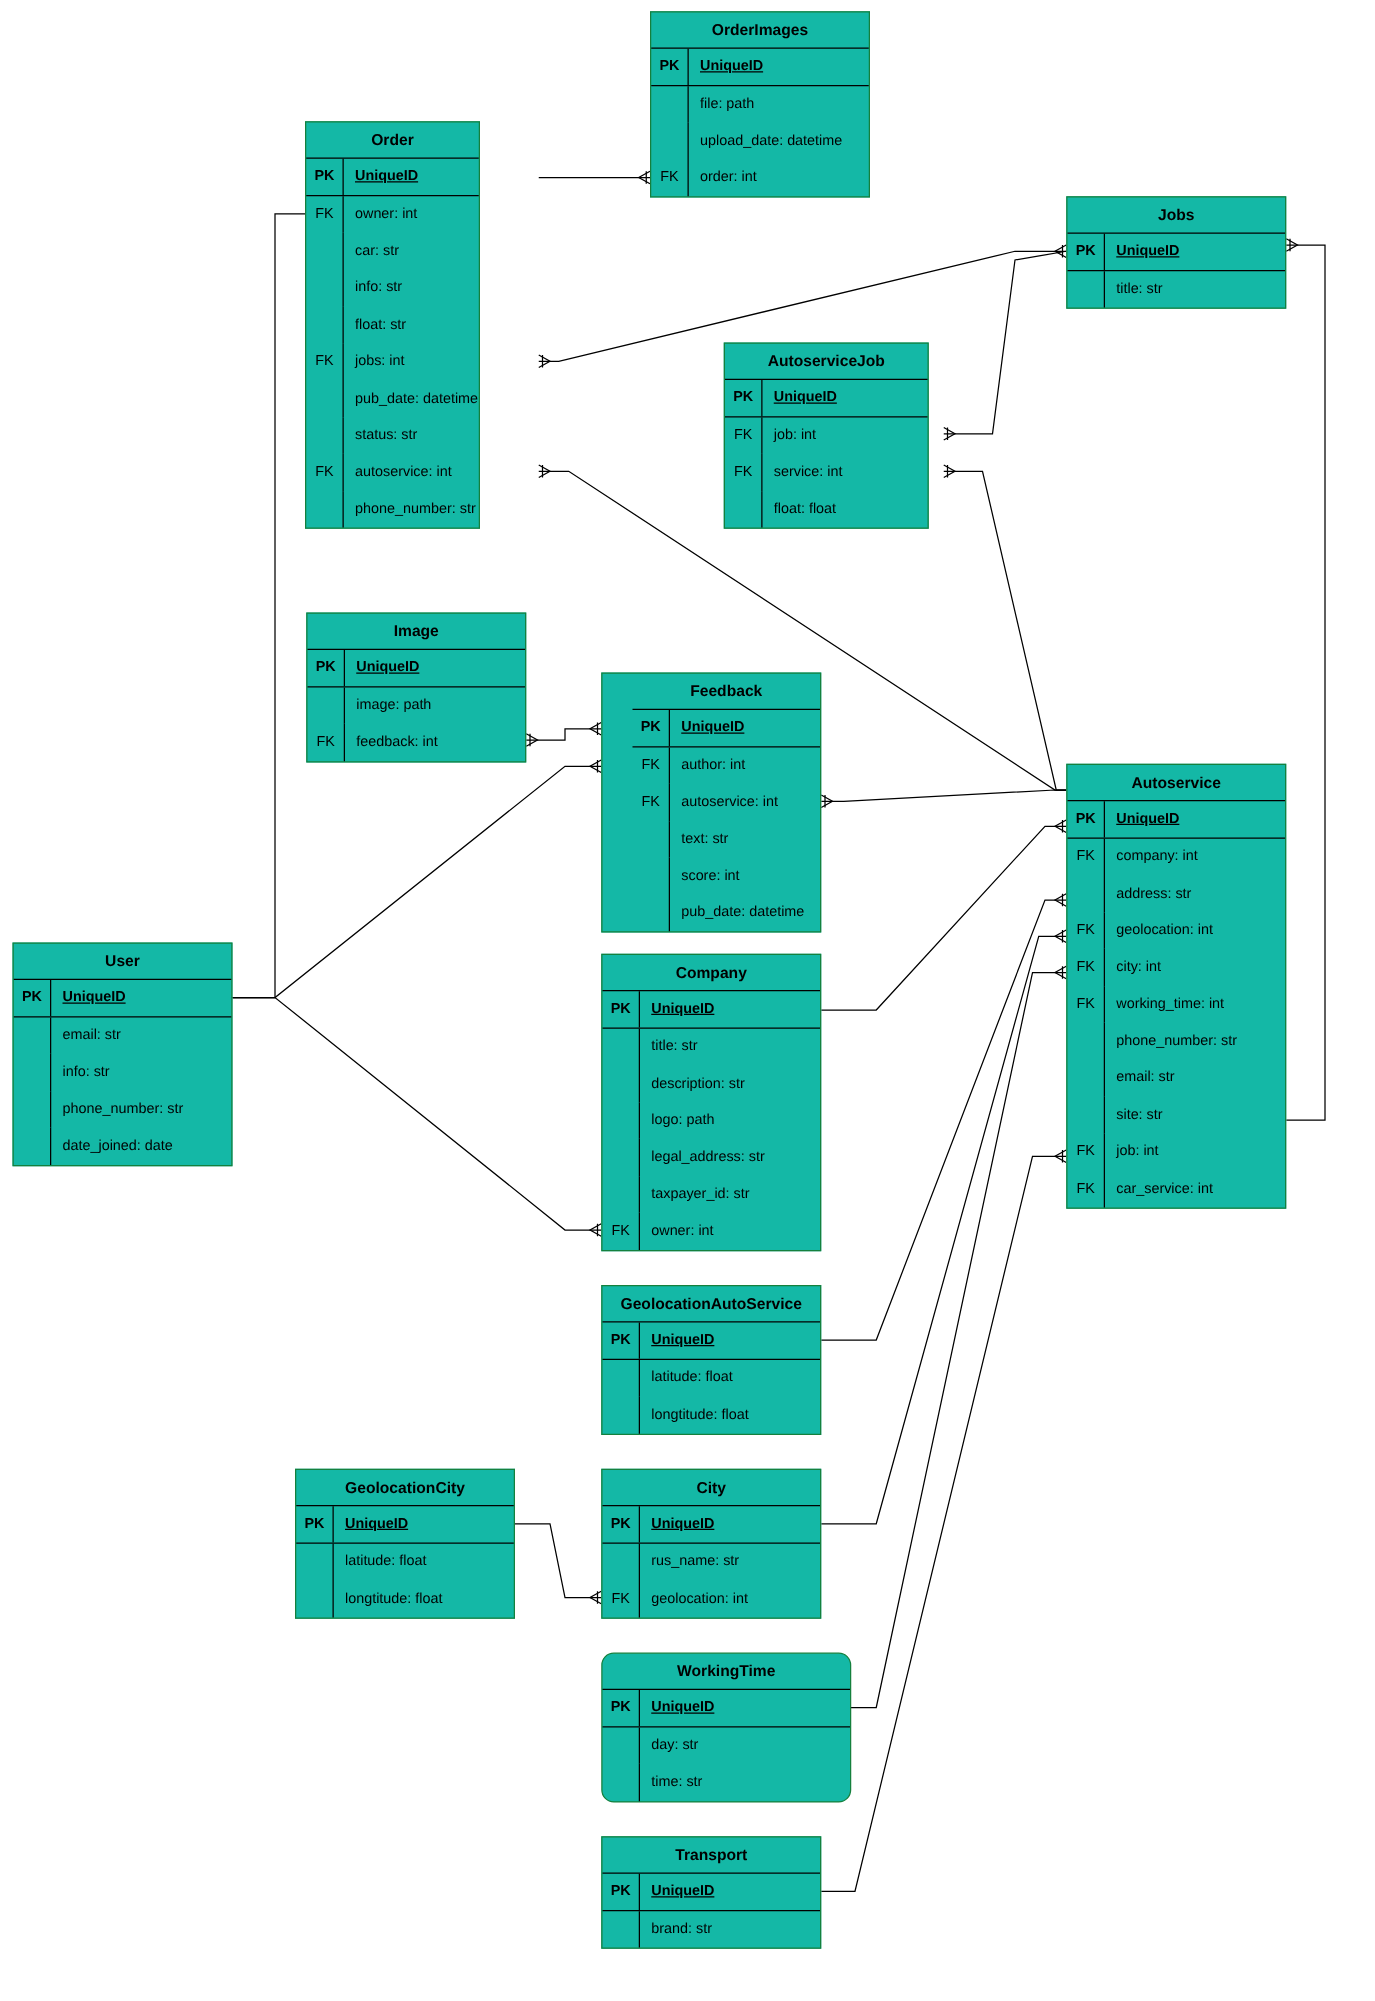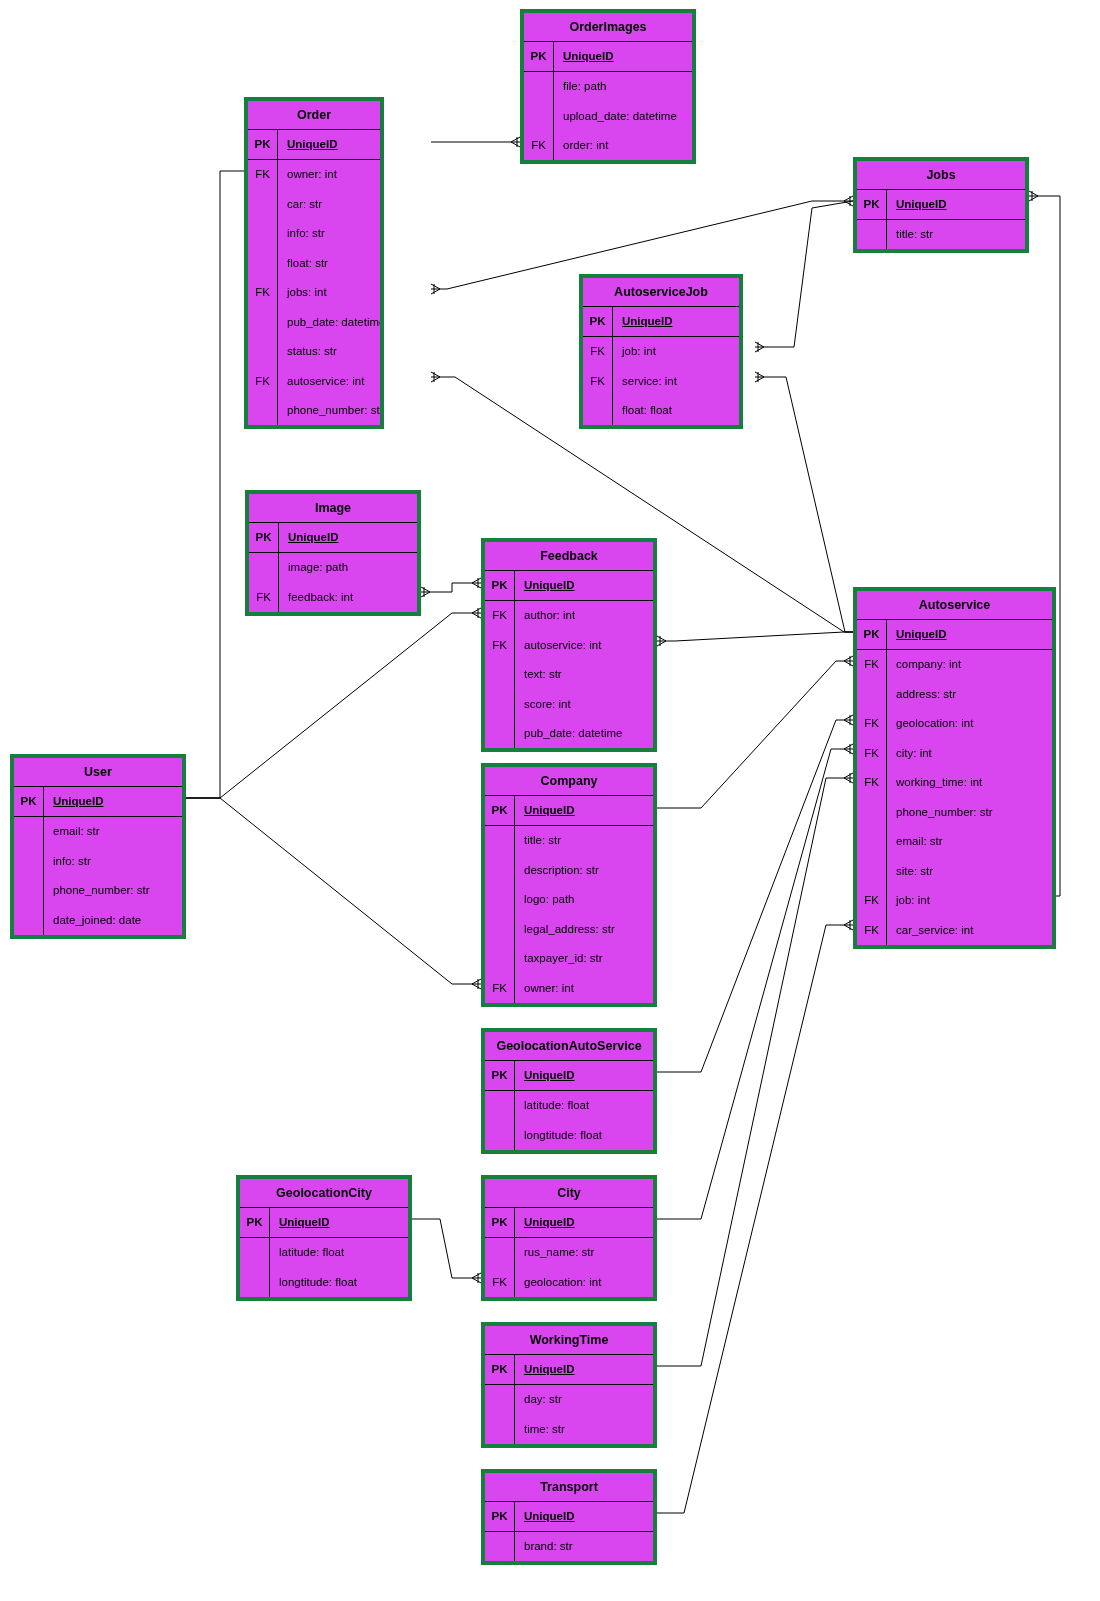--- a/index.html
+++ b/index.html
@@ -22,22 +22,22 @@
     position: absolute;
     left: 0;
     top: 0;
     width: 1100px;
     height: 1601px;
     pointer-events: none;
   }
   .entity {
     position: absolute;
     box-sizing: border-box;
-    border: 4px solid #15803d;
-    background: #d946ef;
+    border: 1px solid #15803d;
+    background: #14b8a6;
     z-index: 2;
   }
   .entity-title {
     height: 29px;
     line-height: 29px;
     text-align: center;
     font-weight: bold;
     font-size: 12.5px;
     border-bottom: 1px solid #000000;
     box-sizing: border-box;
@@ -246,21 +246,21 @@
       </div>
       <div class="attr-row">
         <div class="key-cell"></div>
         <div class="name-cell">image: path</div>
       </div>
       <div class="attr-row">
         <div class="key-cell">FK</div>
         <div class="name-cell">feedback: int</div>
       </div>
     </div>
-    <div class="entity" style="left: 481px; top: 538px; width: 176px;">
+    <div class="entity" style="left: 481px; top: 538px; width: 176px; padding-left: 24px;">
       <div class="entity-title">Feedback</div>
       <div class="attr-row pk-row">
         <div class="key-cell pk-key">PK</div>
         <div class="name-cell pk-name">UniqueID</div>
       </div>
       <div class="attr-row">
         <div class="key-cell">FK</div>
         <div class="name-cell">author: int</div>
       </div>
       <div class="attr-row">
@@ -273,21 +273,21 @@
       </div>
       <div class="attr-row">
         <div class="key-cell"></div>
         <div class="name-cell">score: int</div>
       </div>
       <div class="attr-row">
         <div class="key-cell"></div>
         <div class="name-cell">pub_date: datetime</div>
       </div>
     </div>
-    <div class="entity" style="left: 853px; top: 587px; width: 203px;">
+    <div class="entity" style="left: 853px; top: 611px; width: 176px;">
       <div class="entity-title">Autoservice</div>
       <div class="attr-row pk-row">
         <div class="key-cell pk-key">PK</div>
         <div class="name-cell pk-name">UniqueID</div>
       </div>
       <div class="attr-row">
         <div class="key-cell">FK</div>
         <div class="name-cell">company: int</div>
       </div>
       <div class="attr-row">
@@ -419,21 +419,21 @@
       </div>
       <div class="attr-row">
         <div class="key-cell"></div>
         <div class="name-cell">rus_name: str</div>
       </div>
       <div class="attr-row">
         <div class="key-cell">FK</div>
         <div class="name-cell">geolocation: int</div>
       </div>
     </div>
-    <div class="entity" style="left: 481px; top: 1322px; width: 176px;">
+    <div class="entity" style="left: 481px; top: 1322px; width: 200px; border-radius: 10px;">
       <div class="entity-title">WorkingTime</div>
       <div class="attr-row pk-row">
         <div class="key-cell pk-key">PK</div>
         <div class="name-cell pk-name">UniqueID</div>
       </div>
       <div class="attr-row">
         <div class="key-cell"></div>
         <div class="name-cell">day: str</div>
       </div>
       <div class="attr-row">

